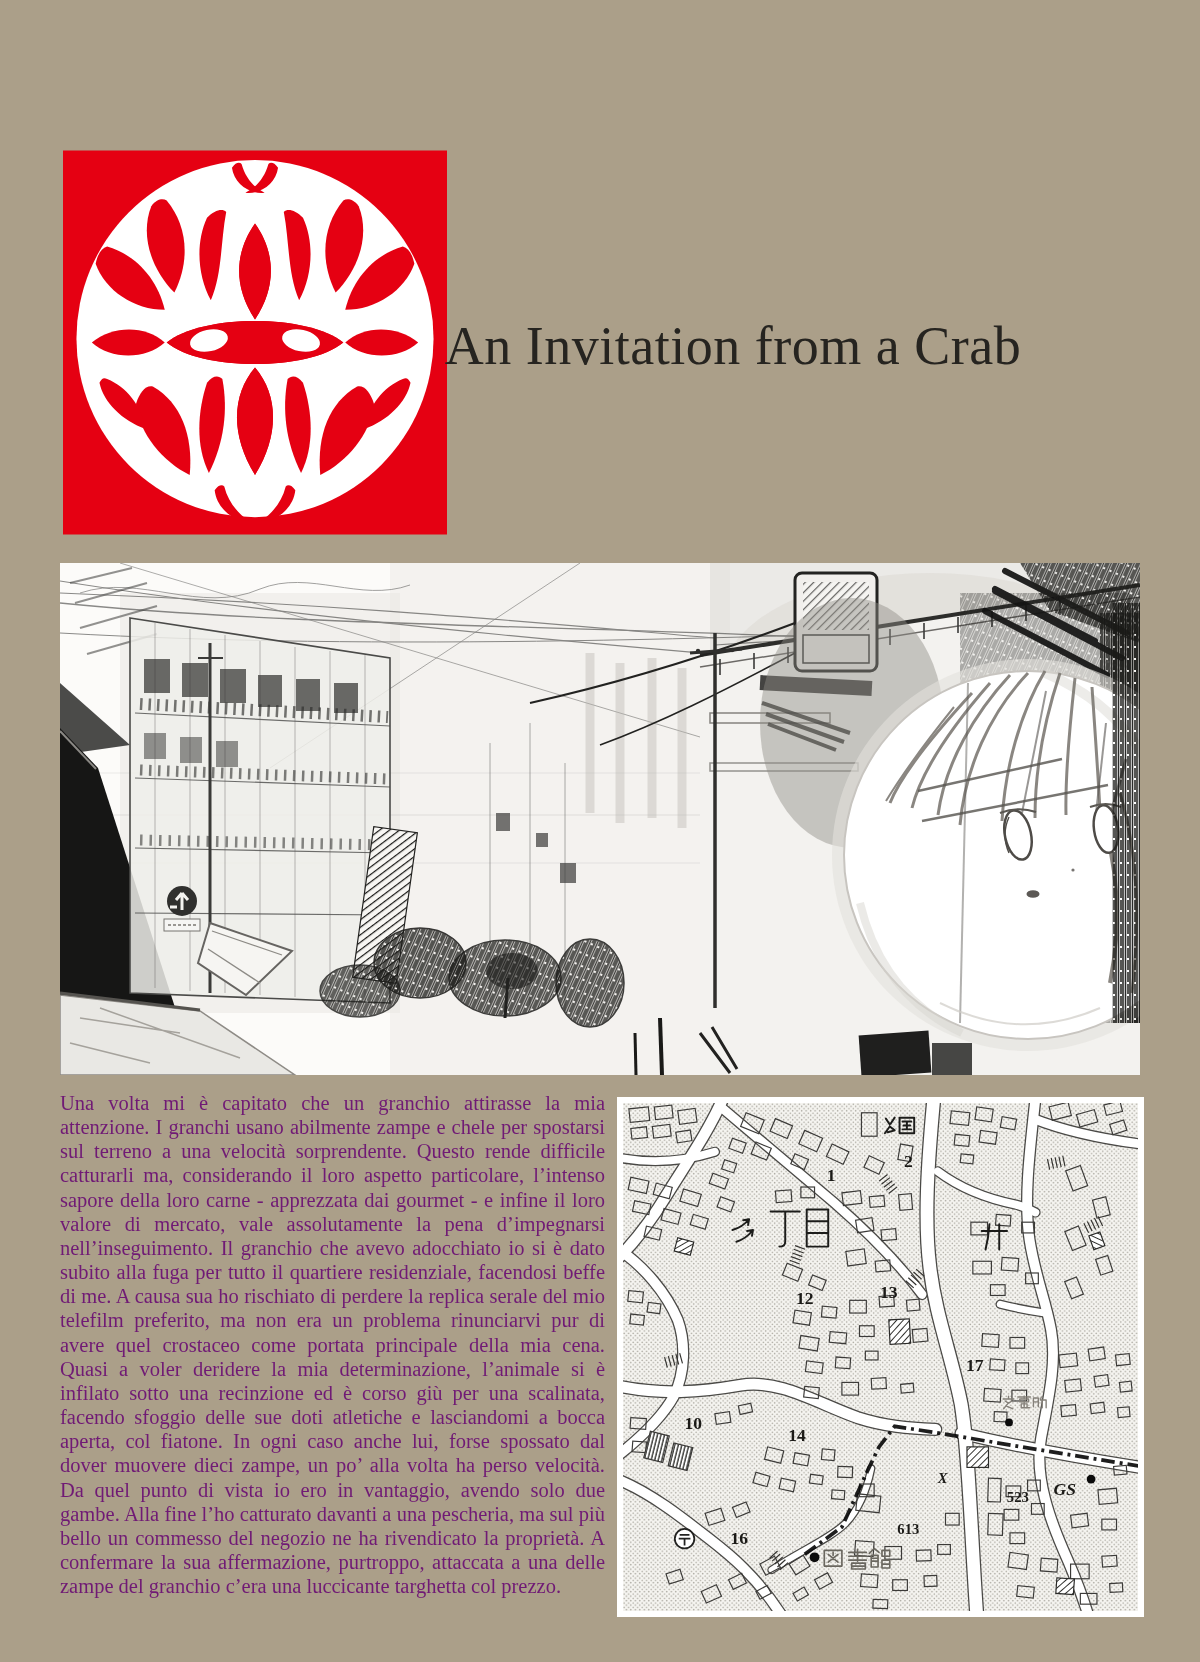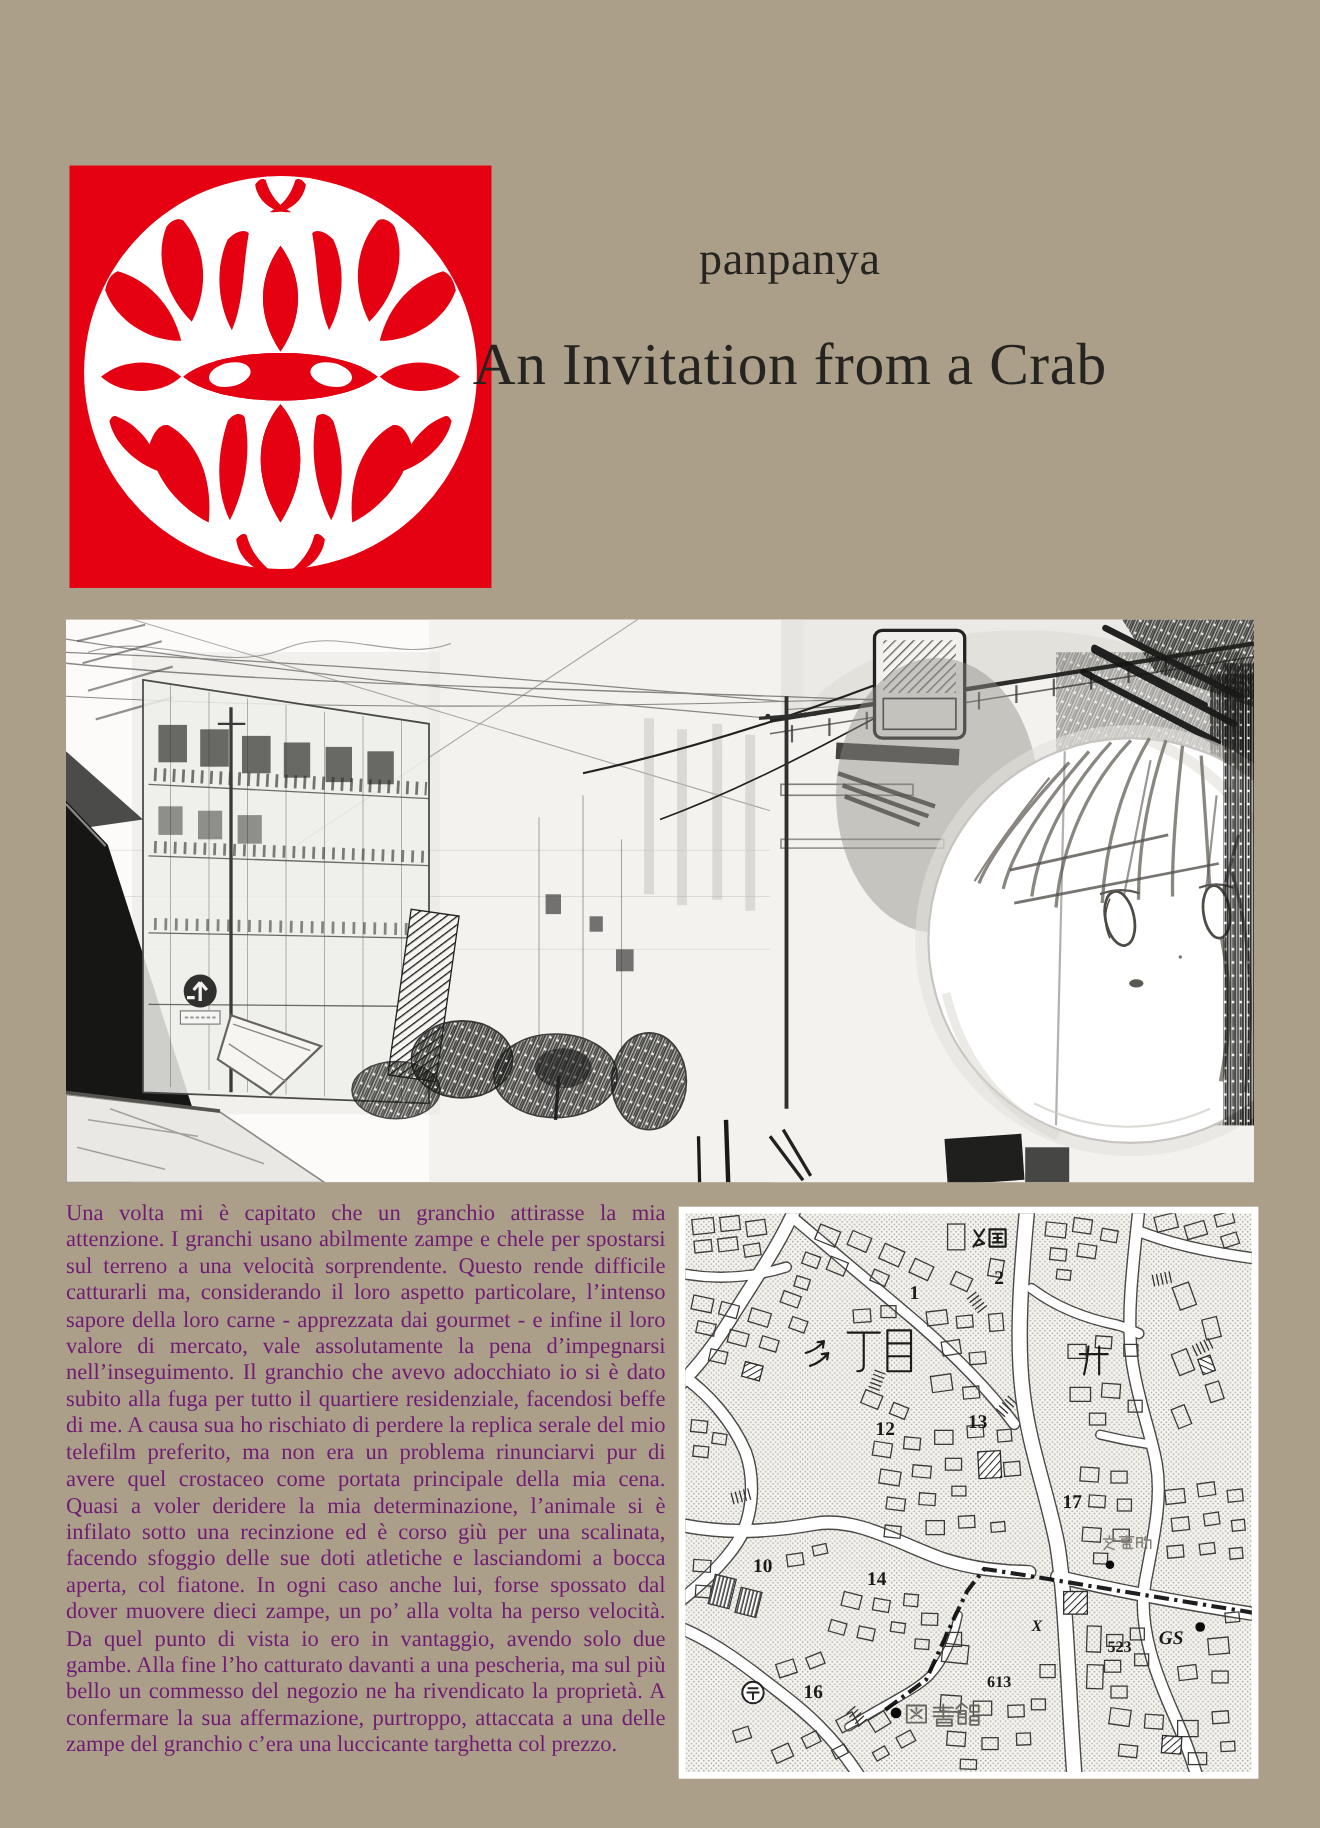--- a/index.html
+++ b/index.html
@@ -2,21 +2,21 @@
 <html><head>
 <meta charset="utf-8">
 <style>
   html,body{margin:0;padding:0;}
   body{width:1200px;height:1662px;font-family:"Liberation Serif",serif;}
   .page{position:relative;width:1200px;height:1662px;background:#ab9f89;overflow:hidden;}
   .logo{position:absolute;left:63px;top:145px;width:384px;height:395px;}
   .logo svg{display:block;width:100%;height:100%;}
   .author{position:absolute;left:448px;top:212px;width:540px;text-align:center;
           font-size:42px;color:#262420;letter-spacing:.5px;}
-  .title{position:absolute;left:418px;top:300px;width:600px;text-align:center;margin:0;
+  .title{position:absolute;left:418px;top:300px;width:600px;text-align:center;margin:15px;
          font-size:54px;font-weight:normal;color:#262420;letter-spacing:.5px;}
   .illustration{position:absolute;left:60px;top:563px;width:1080px;height:512px;margin:0;overflow:hidden;}
   .illustration svg{display:block;width:100%;height:100%;}
   .synopsis{position:absolute;left:60px;top:1091px;width:545px;margin:0;
             font-size:20.5px;line-height:24.15px;text-align:justify;color:#701a75;}
   .map{position:absolute;left:617px;top:1097px;width:527px;height:520px;margin:0;
        background:#ffffff;box-sizing:border-box;padding:6px;overflow:hidden;}
   .map svg{display:block;width:100%;height:100%;}
   
   .rc{fill:none;stroke:#4a4946;stroke-linecap:round;}
@@ -56,21 +56,20 @@
         <path d="M46.5,3.5 C47.5,7 49.5,9.5 52.5,11 C48.5,11.5 44.5,8.5 44,4.5 C45,3 46,3 46.5,3.5 Z"></path>
       </g>
       <use href="#half" transform="translate(100 0) scale(-1 1)"></use>
       <ellipse cx="38" cy="49.5" rx="5" ry="2.8" fill="#fff" transform="rotate(-12 38 49.5)"></ellipse>
       <ellipse cx="62" cy="49.5" rx="5" ry="2.8" fill="#fff" transform="rotate(12 62 49.5)"></ellipse>
       <ellipse cx="30.5" cy="57.5" rx="3.6" ry="2.2" fill="#fff" transform="rotate(25 30.5 57.5)"></ellipse>
       <ellipse cx="69.5" cy="57.5" rx="3.6" ry="2.2" fill="#fff" transform="rotate(-25 69.5 57.5)"></ellipse>
     </svg>
   </div>
 
-  <div class="author">panpanya</div>
   <h1 class="title">An Invitation from a Crab</h1>
 
   <figure class="illustration">
     <svg viewBox="0 0 1080 512" preserveAspectRatio="none">
       <defs>
         <pattern id="ihatch" width="6" height="6" patternUnits="userSpaceOnUse" patternTransform="rotate(45)">
           <rect width="6" height="6" fill="#f7f6f3"></rect>
           <line x1="0" y1="0" x2="0" y2="6" stroke="#161614" stroke-width="2.4"></line>
         </pattern>
         <pattern id="iscrib" width="7" height="12" patternUnits="userSpaceOnUse">

